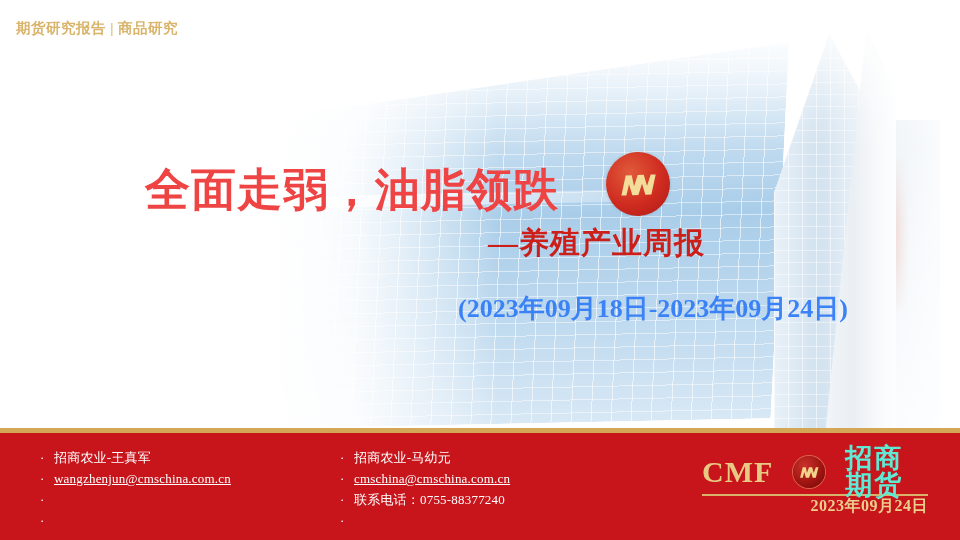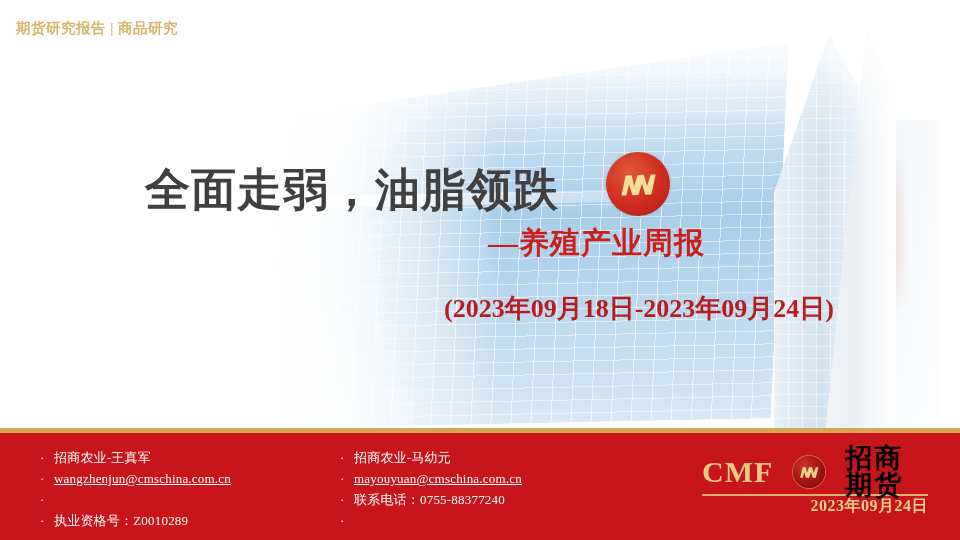--- a/index.html
+++ b/index.html
@@ -188,44 +188,44 @@
     width: 960px;
     z-index: 30;
     pointer-events: none;
   }
   .title-main {
     position: absolute;
     left: 145px;
     top: 168px;
     font-size: 45px;
     font-weight: bold;
-    color: #404040;
+    color: #ef4444;
     letter-spacing: 1px;
     white-space: nowrap;
     line-height: 1;
   }
   .title-sub {
     position: absolute;
     left: 488px;
     top: 228px;
     font-size: 30px;
     font-weight: bold;
     color: #cc1f1a;
     letter-spacing: 1px;
     white-space: nowrap;
     line-height: 1;
     text-align: right;
   }
   .title-date {
     position: absolute;
-    left: 444px;
+    left: 458px;
     top: 296px;
     font-size: 26px;
     font-weight: bold;
-    color: #b91c1c;
+    color: #3b82f6;
     letter-spacing: 0px;
     white-space: nowrap;
     line-height: 1;
   }
 
   
   .gold-bar {
     position: absolute;
     left: 0;
     top: 428px;
@@ -303,21 +303,21 @@
     position: absolute;
     left: 50%;
     top: 50%;
     transform: translate(-50%, -50%);
     width: 22px;
     height: 16px;
   }
   .brand-name {
     font-size: 27px;
     font-weight: bold;
-    color: #000000;
+    color: #5eead4;
     letter-spacing: 2px;
     line-height: 1;
   }
   .brand-rule {
     margin-top: 5px;
     width: 100%;
     height: 2px;
     background: #d8b269;
   }
   .brand-date {
@@ -381,32 +381,31 @@
       </div>
       <div class="contact-line">
         <span class="bullet">·</span>
         <span class="txt link">wangzhenjun@cmschina.com.cn</span>
       </div>
       <div class="contact-line">
         <span class="bullet">·</span>
       </div>
       <div class="contact-line">
         <span class="bullet">·</span>
-        <span class="txt">执业资格号：Z0010289</span>
       </div>
     </div>
 
     <div class="contact-col c2">
       <div class="contact-line">
         <span class="bullet">·</span>
         <span class="txt">招商农业-马幼元</span>
       </div>
       <div class="contact-line">
         <span class="bullet">·</span>
-        <span class="txt link">mayouyuan@cmschina.com.cn</span>
+        <span class="txt link">cmschina@cmschina.com.cn</span>
       </div>
       <div class="contact-line">
         <span class="bullet">·</span>
         <span class="txt">联系电话：0755-88377240</span>
       </div>
       <div class="contact-line">
         <span class="bullet">·</span>
       </div>
     </div>
 

